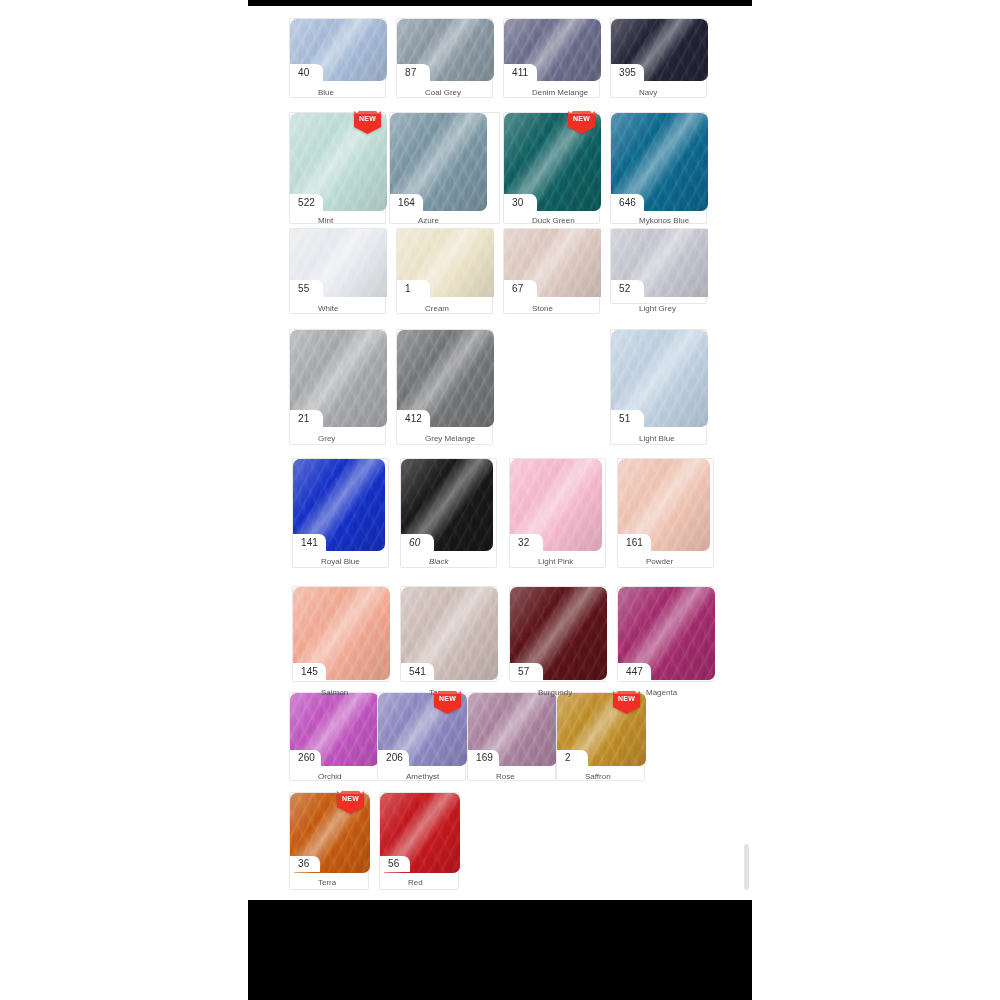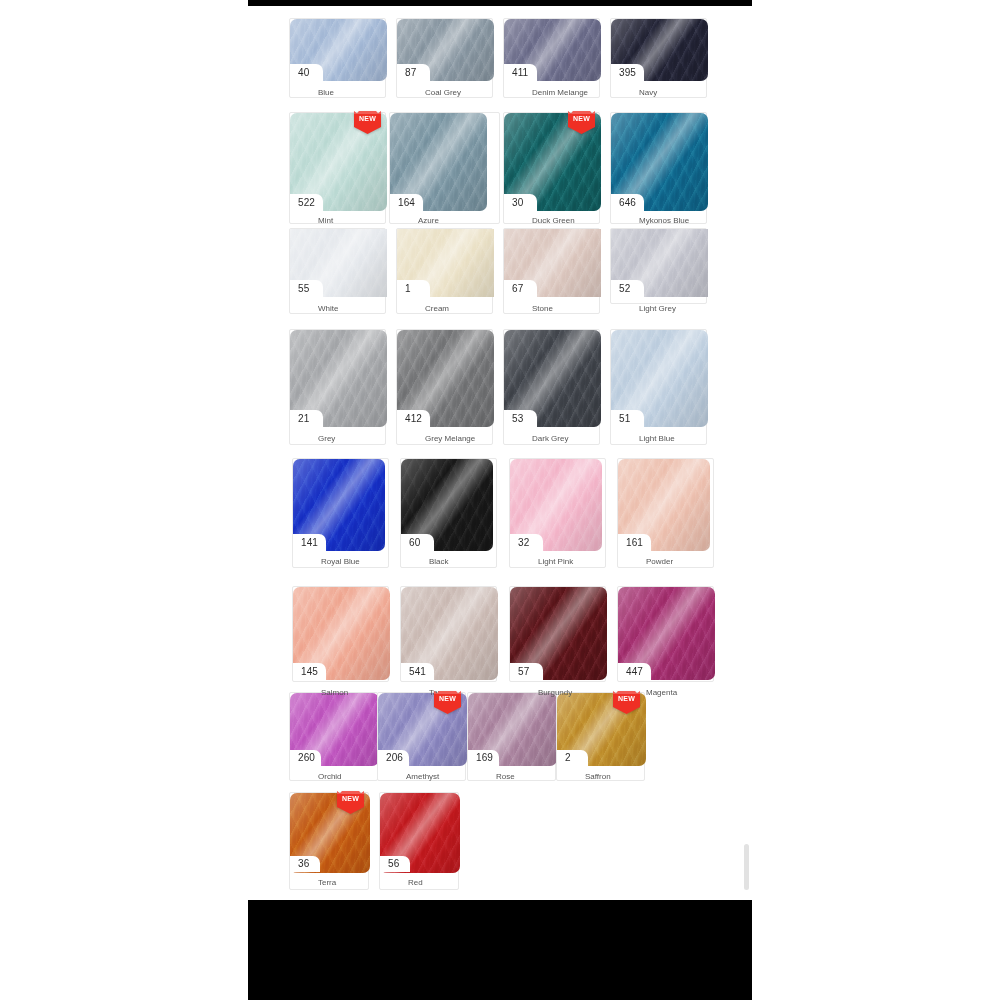--- a/index.html
+++ b/index.html
@@ -293,32 +293,20 @@
               <div class="swatch" style="width: 97px; height: 97px; background: rgb(119, 120, 122);">
                 <div class="tex"></div>
                 <div class="sheen"></div>
               </div>
               <div class="notch" style="width: 33px; height: 17px; top: 80px;">
                 <span class="num">412</span>
               </div>
               <div class="cname" style="top: 105px;">Grey Melange</div>
             </div>
           </div>
-          <div class="card" style="left: 255px; top: 0px; width: 97px; height: 116px;">
-            <div class="card-inner">
-              <div class="swatch" style="width: 97px; height: 97px; background: rgb(66, 70, 77);">
-                <div class="tex"></div>
-                <div class="sheen"></div>
-              </div>
-              <div class="notch" style="width: 33px; height: 17px; top: 80px;">
-                <span class="num">53</span>
-              </div>
-              <div class="cname" style="top: 105px;">Dark Grey</div>
-            </div>
-          </div>
           <div class="card" style="left: 362px; top: 0px; width: 97px; height: 116px;">
             <div class="card-inner">
               <div class="swatch" style="width: 97px; height: 97px; background: rgb(192, 208, 224);">
                 <div class="tex"></div>
                 <div class="sheen"></div>
               </div>
               <div class="notch" style="width: 33px; height: 17px; top: 80px;">
                 <span class="num">51</span>
               </div>
               <div class="cname" style="top: 105px;">Light Blue</div>
@@ -331,21 +319,21 @@
               <div class="swatch" style="width: 92px; height: 92px; background: rgb(23, 49, 198);">
                 <div class="tex"></div>
                 <div class="sheen"></div>
               </div>
               <div class="notch" style="width: 33px; height: 17px; top: 75px;">
                 <span class="num">141</span>
               </div>
               <div class="cname" style="top: 99px;">Royal Blue</div>
             </div>
           </div>
-          <div class="card" style="left: 152px; top: 0px; width: 97px; height: 110px;">
+          <div class="card" style="left: 152px; top: 0px; width: 97px; height: 110px; font-style: italic;">
             <div class="card-inner">
               <div class="swatch" style="width: 92px; height: 92px; background: rgb(25, 25, 25);">
                 <div class="tex"></div>
                 <div class="sheen"></div>
               </div>
               <div class="notch" style="width: 33px; height: 17px; top: 75px;">
                 <span class="num">60</span>
               </div>
               <div class="cname" style="top: 99px;">Black</div>
             </div>

